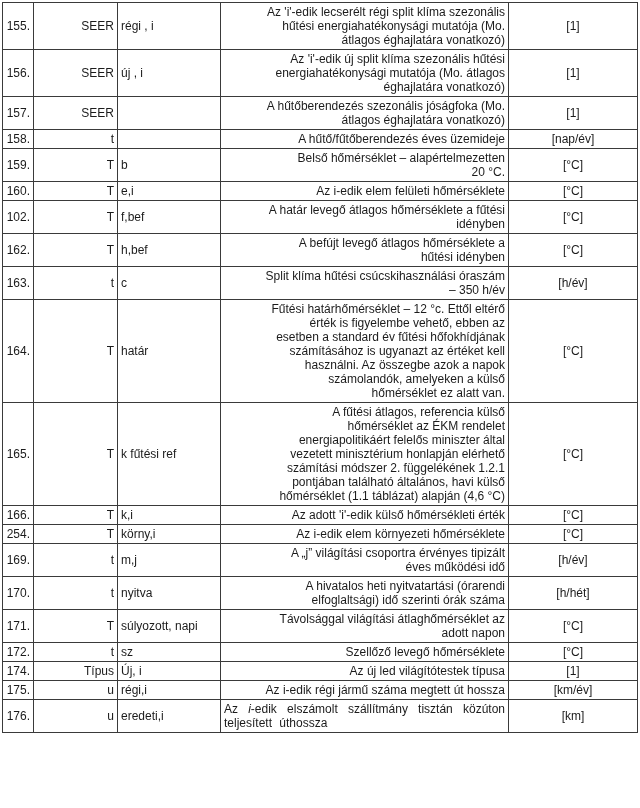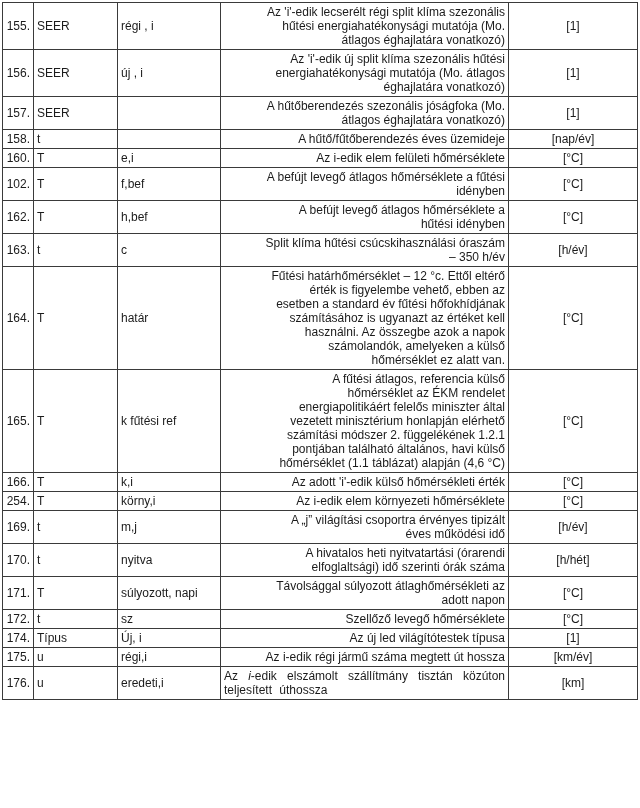--- a/index.html
+++ b/index.html
@@ -25,21 +25,21 @@
     border: 1px solid #3a3a3a;
     vertical-align: middle;
     font-size: 12px;
     line-height: 14px;
     color: #1b1b1b;
     padding: 2px 3px;
     overflow: hidden;
     word-wrap: break-word;
   }
   td.c-num   { text-align: right; }
-  td.c-sym   { text-align: left; }
+  td.c-sym   { text-align: right; }
   td.c-idx   { }
   td.c-desc  { text-align: right; white-space: pre-line; padding-left: 4px; padding-right: 4px; }
   td.c-unit  { text-align: center; }
   tr.wide-spacing td.c-desc {
     white-space: normal;
     text-align: justify;
     word-spacing: 4px;
   }
   tr.wide-spacing td.c-desc i { font-style: italic; }
 </style>
@@ -83,31 +83,39 @@
     <td class="c-unit">[1]</td>
   </tr>
         <tr>
     <td class="c-num">158.</td>
     <td class="c-sym">t</td>
     <td class="c-idx"></td>
     <td class="c-desc">A hűtő/fűtőberendezés éves üzemideje</td>
     <td class="c-unit">[nap/év]</td>
   </tr>
         <tr>
+    <td class="c-num">159.</td>
+    <td class="c-sym">T</td>
+    <td class="c-idx">b</td>
+    <td class="c-desc">Belső hőmérséklet – alapértelmezetten
+20 °C.</td>
+    <td class="c-unit">[°C]</td>
+  </tr>
+        <tr>
     <td class="c-num">160.</td>
     <td class="c-sym">T</td>
     <td class="c-idx">e,i</td>
     <td class="c-desc">Az i-edik elem felületi hőmérséklete</td>
     <td class="c-unit">[°C]</td>
   </tr>
         <tr>
     <td class="c-num">102.</td>
     <td class="c-sym">T</td>
     <td class="c-idx">f,bef</td>
-    <td class="c-desc">A befújt levegő átlagos hőmérséklete a fűtési
+    <td class="c-desc">A határ levegő átlagos hőmérséklete a fűtési
 idényben</td>
     <td class="c-unit">[°C]</td>
   </tr>
         <tr>
     <td class="c-num">162.</td>
     <td class="c-sym">T</td>
     <td class="c-idx">h,bef</td>
     <td class="c-desc">A befújt levegő átlagos hőmérséklete a
 hűtési idényben</td>
     <td class="c-unit">[°C]</td>
@@ -173,21 +181,21 @@
     <td class="c-sym">t</td>
     <td class="c-idx">nyitva</td>
     <td class="c-desc">A hivatalos heti nyitvatartási (órarendi
 elfoglaltsági) idő szerinti órák száma</td>
     <td class="c-unit">[h/hét]</td>
   </tr>
         <tr>
     <td class="c-num">171.</td>
     <td class="c-sym">T</td>
     <td class="c-idx">súlyozott, napi</td>
-    <td class="c-desc">Távolsággal súlyozott átlaghőmérsékleti az
+    <td class="c-desc">Távolsággal világítási átlaghőmérséklet az
 adott napon</td>
     <td class="c-unit">[°C]</td>
   </tr>
         <tr>
     <td class="c-num">172.</td>
     <td class="c-sym">t</td>
     <td class="c-idx">sz</td>
     <td class="c-desc">Szellőző levegő hőmérséklete</td>
     <td class="c-unit">[°C]</td>
   </tr>

